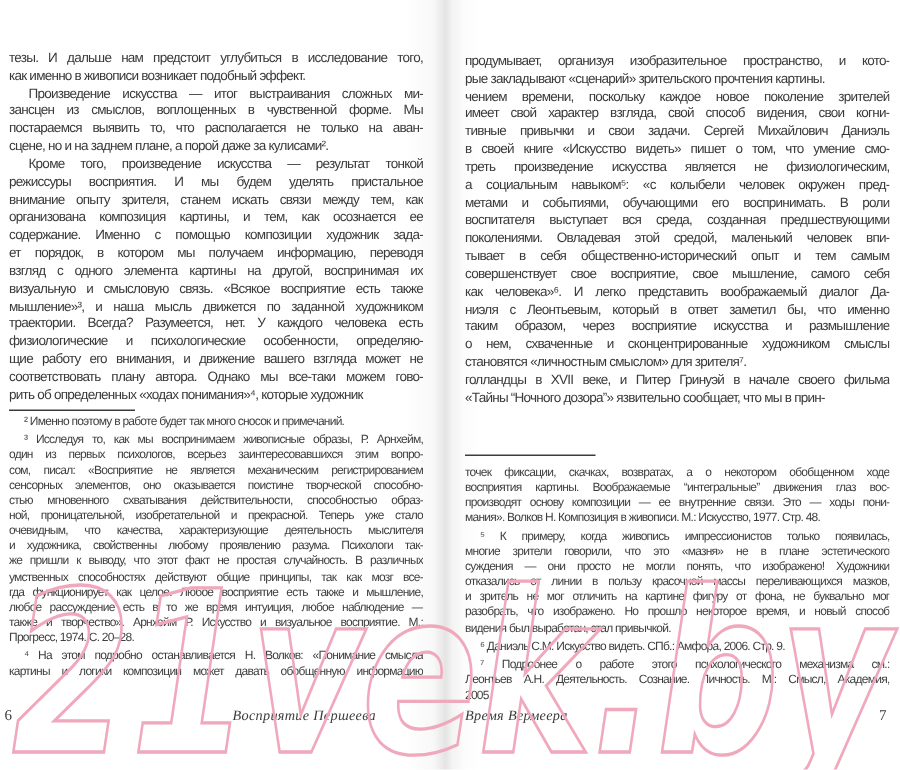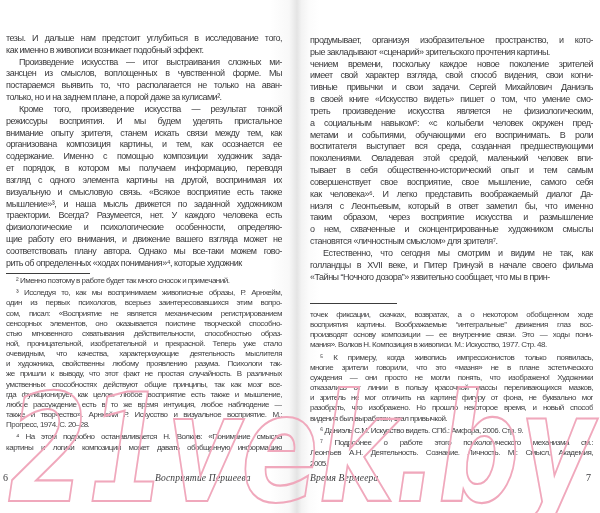--- a/index.html
+++ b/index.html
@@ -76,21 +76,21 @@
 <div class="page page-left">
   <div class="main">
       <div>
         <div class="line">тезы. И дальше нам предстоит углубиться в исследование того,</div>
         <div class="line last">как именно в живописи возникает подобный эффект.</div>
       </div>
       <div>
         <div class="line first">Произведение искусства — итог выстраивания сложных ми-</div>
         <div class="line">зансцен из смыслов, воплощенных в чувственной форме. Мы</div>
         <div class="line">постараемся выявить то, что располагается не только на аван-</div>
-        <div class="line last">только, но и на заднем плане, а порой даже за кулисами².</div>
+        <div class="line last">сцене, но и на заднем плане, а порой даже за кулисами².</div>
       </div>
       <div>
         <div class="line first">Кроме того, произведение искусства — результат тонкой</div>
         <div class="line">режиссуры восприятия. И мы будем уделять пристальное</div>
         <div class="line">внимание опыту зрителя, станем искать связи между тем, как</div>
         <div class="line">организована композиция картины, и тем, как осознается ее</div>
         <div class="line">содержание. Именно с помощью композиции художник зада-</div>
         <div class="line">ет порядок, в котором мы получаем информацию, переводя</div>
         <div class="line">взгляд с одного элемента картины на другой, воспринимая их</div>
         <div class="line">визуальную и смысловую связь. «Всякое восприятие есть также</div>
@@ -150,21 +150,20 @@
         <div class="line">поколениями. Овладевая этой средой, маленький человек впи-</div>
         <div class="line">тывает в себя общественно-исторический опыт и тем самым</div>
         <div class="line">совершенствует свое восприятие, свое мышление, самого себя</div>
         <div class="line">как человека»⁶. И легко представить воображаемый диалог Да-</div>
         <div class="line">ниэля с Леонтьевым, который в ответ заметил бы, что именно</div>
         <div class="line">таким образом, через восприятие искусства и размышление</div>
         <div class="line">о нем, схваченные и сконцентрированные художником смыслы</div>
         <div class="line last">становятся «личностным смыслом» для зрителя⁷.</div>
       </div>
       <div>
-        <div class="line first">Естественно, что сегодня мы смотрим и видим не так, как</div>
         <div class="line">голландцы в XVII веке, и Питер Гринуэй в начале своего фильма</div>
         <div class="line last">«Тайны “Ночного дозора”» язвительно сообщает, что мы в прин-</div>
       </div>
     </div>
   <div class="fnsep"></div>
   <div class="footnotes">
       <div class="fnote">
         <div class="fline">точек фиксации, скачках, возвратах, а о некотором обобщенном ходе</div>
         <div class="fline">восприятия картины. Воображаемые “интегральные” движения глаз вос-</div>
         <div class="fline">производят основу композиции — ее внутренние связи. Это — ходы пони-</div>

